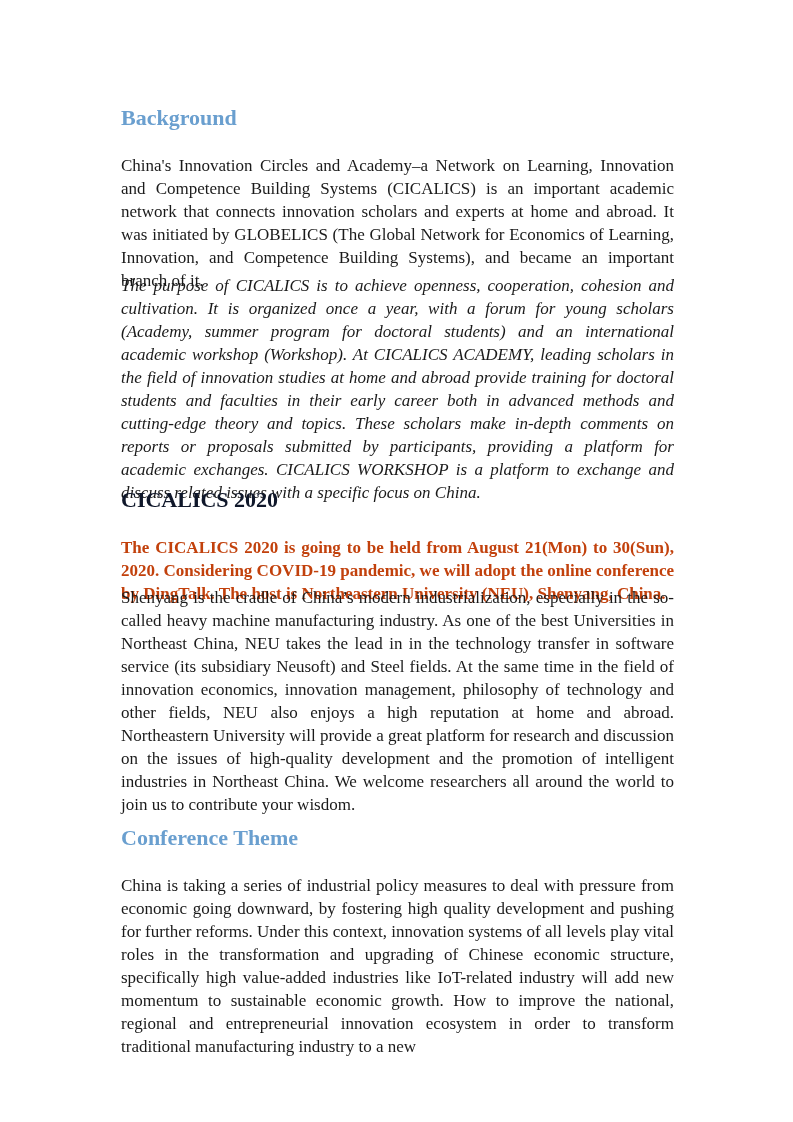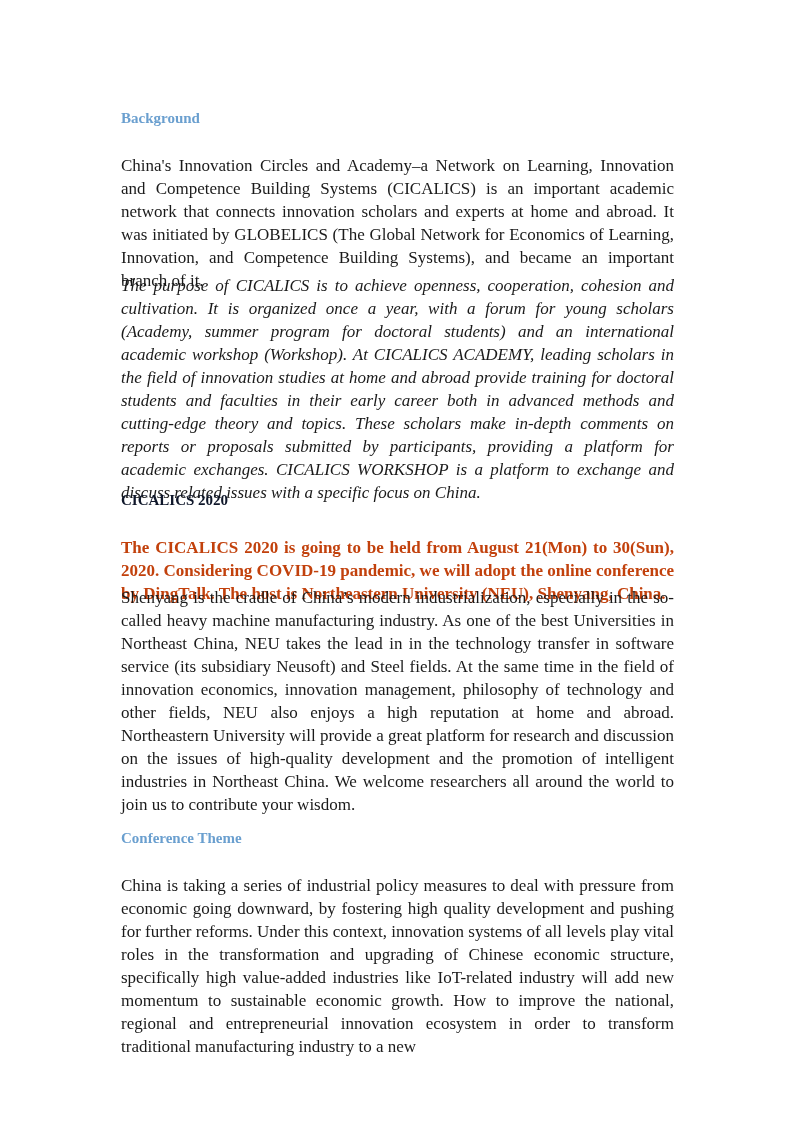--- a/index.html
+++ b/index.html
@@ -17,21 +17,21 @@
     }
     .page {
       position: absolute;
       left: 121px;
       top: 0;
       width: 553px;
     }
     h2.section-heading {
       font-family: "Liberation Serif", "DejaVu Serif", serif;
       font-weight: bold;
-      font-size: 15px;
+      font-size: 22px;
       color: #6a9fcf;
       margin: 0;
       line-height: 22px;
     }
     p.para {
       margin: 0;
       font-size: 17px;
       line-height: 23px;
       text-align: justify;
       text-justify: inter-word;

